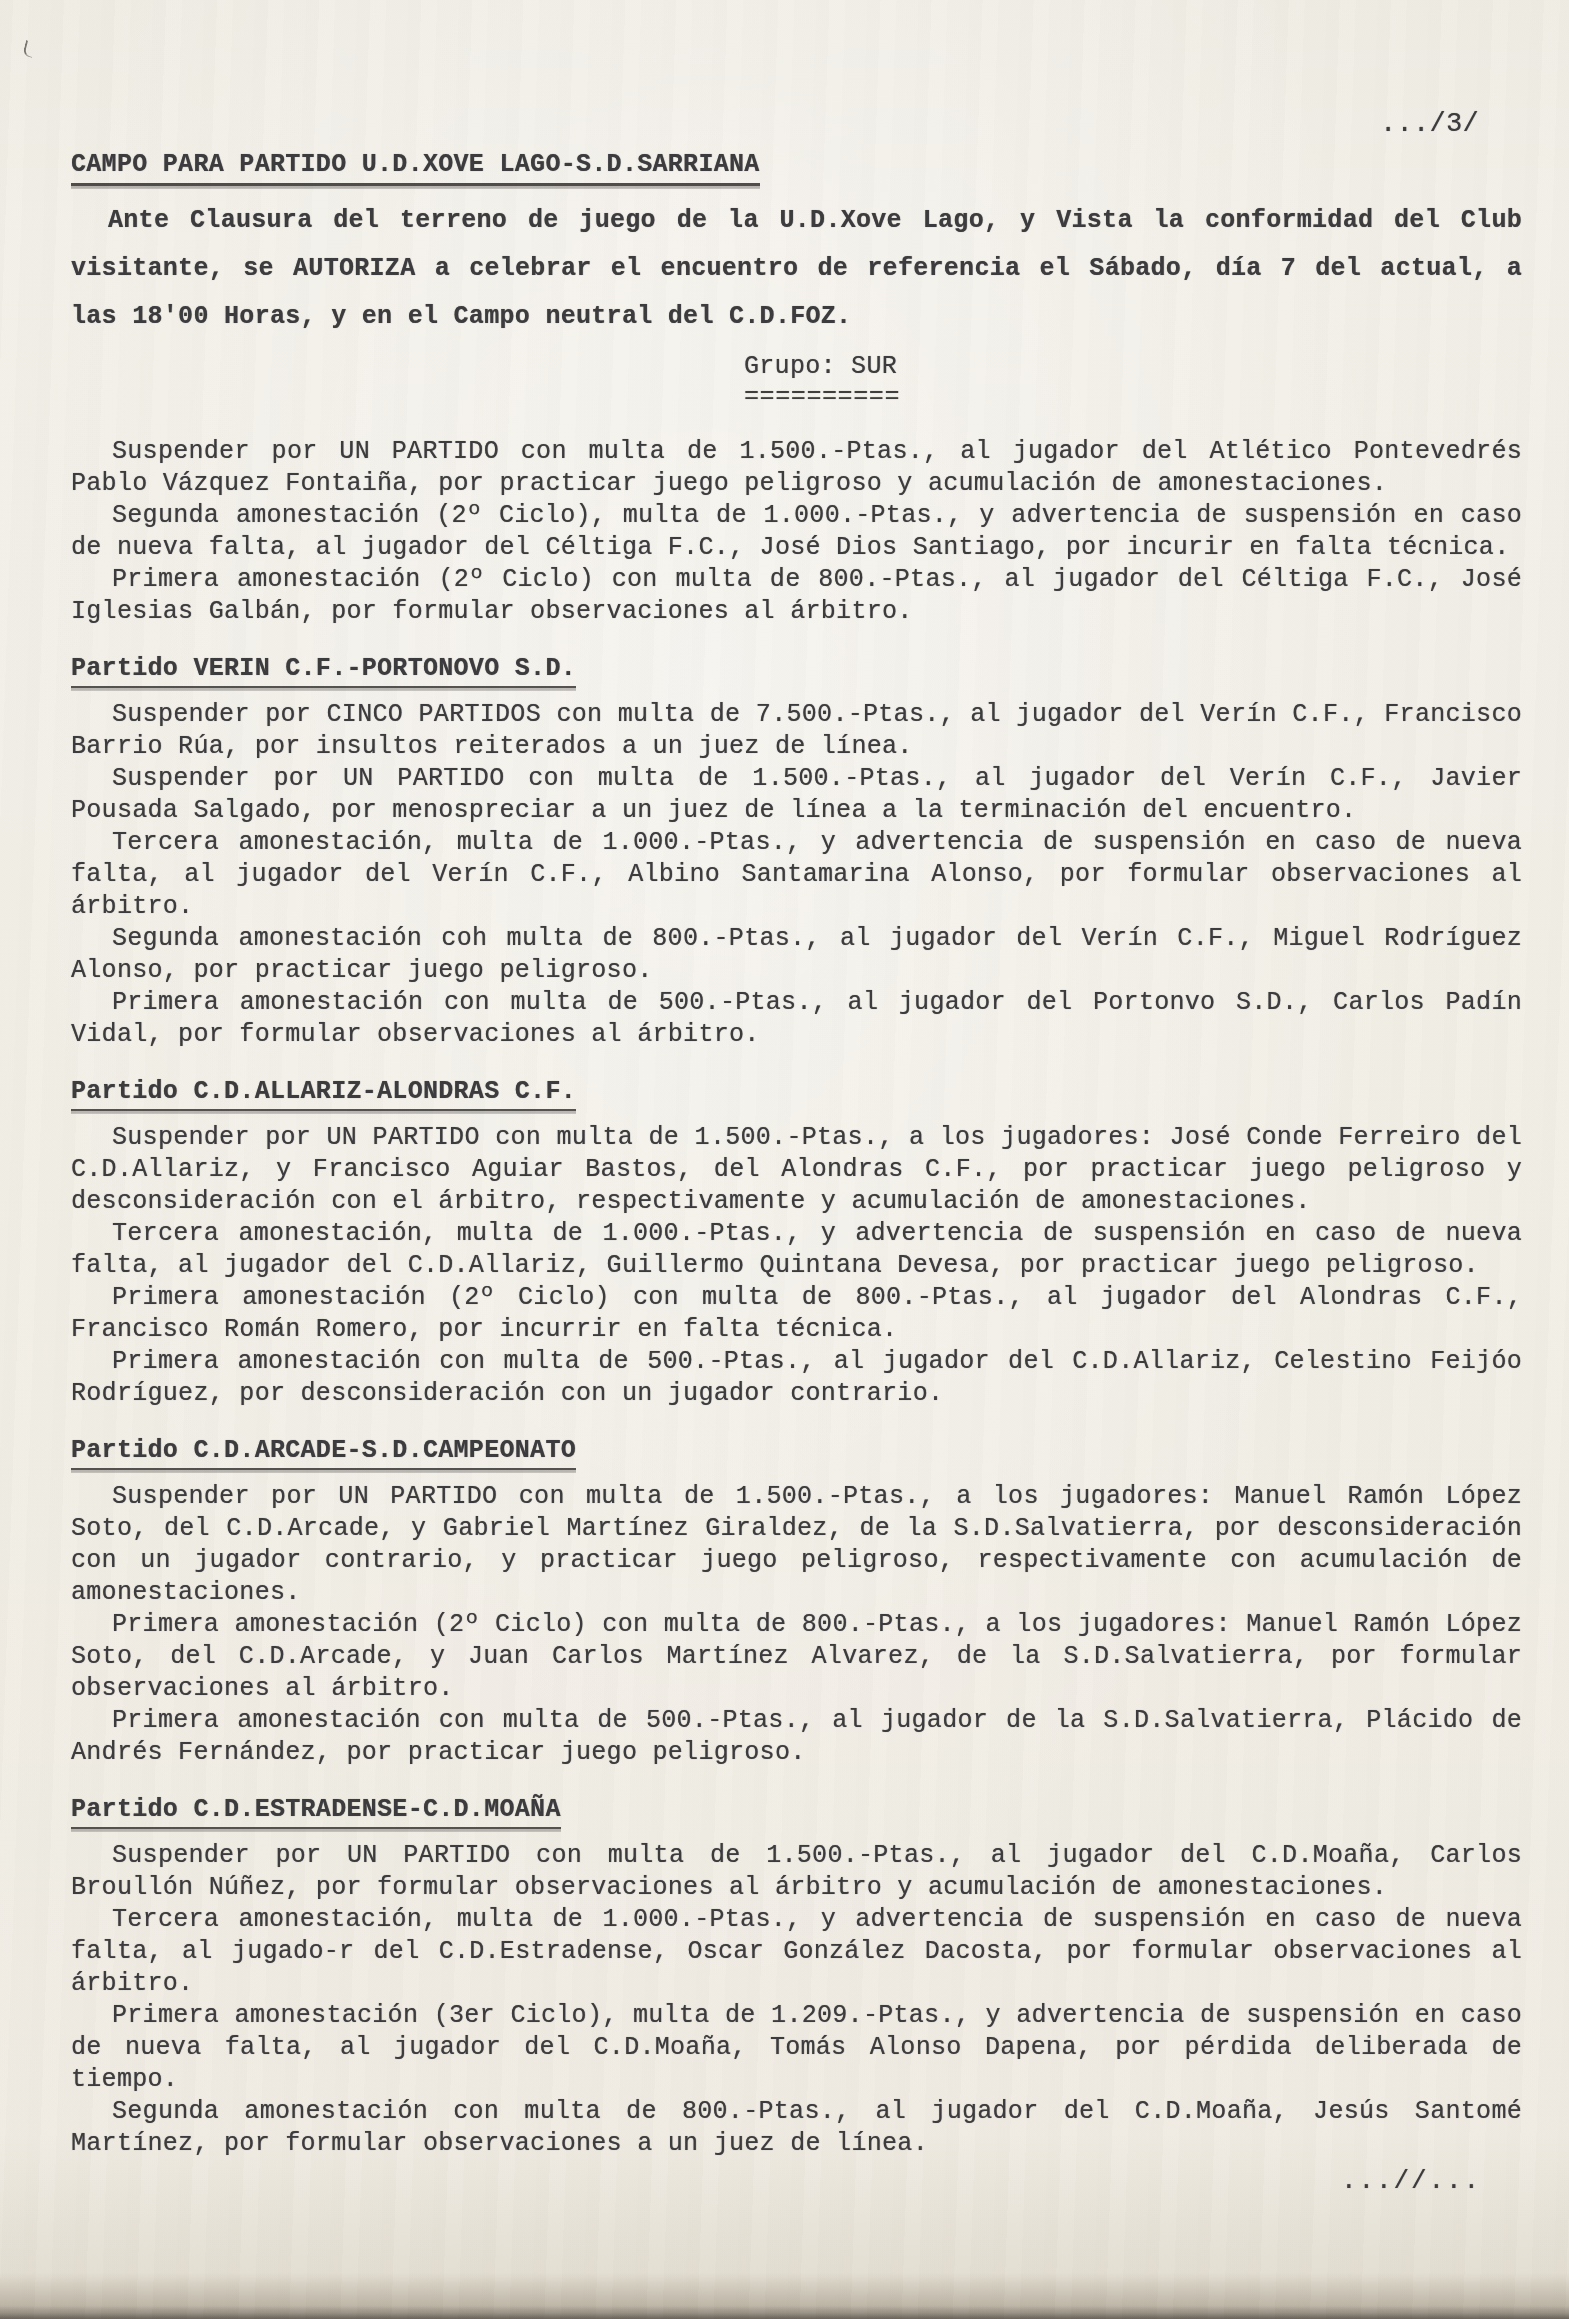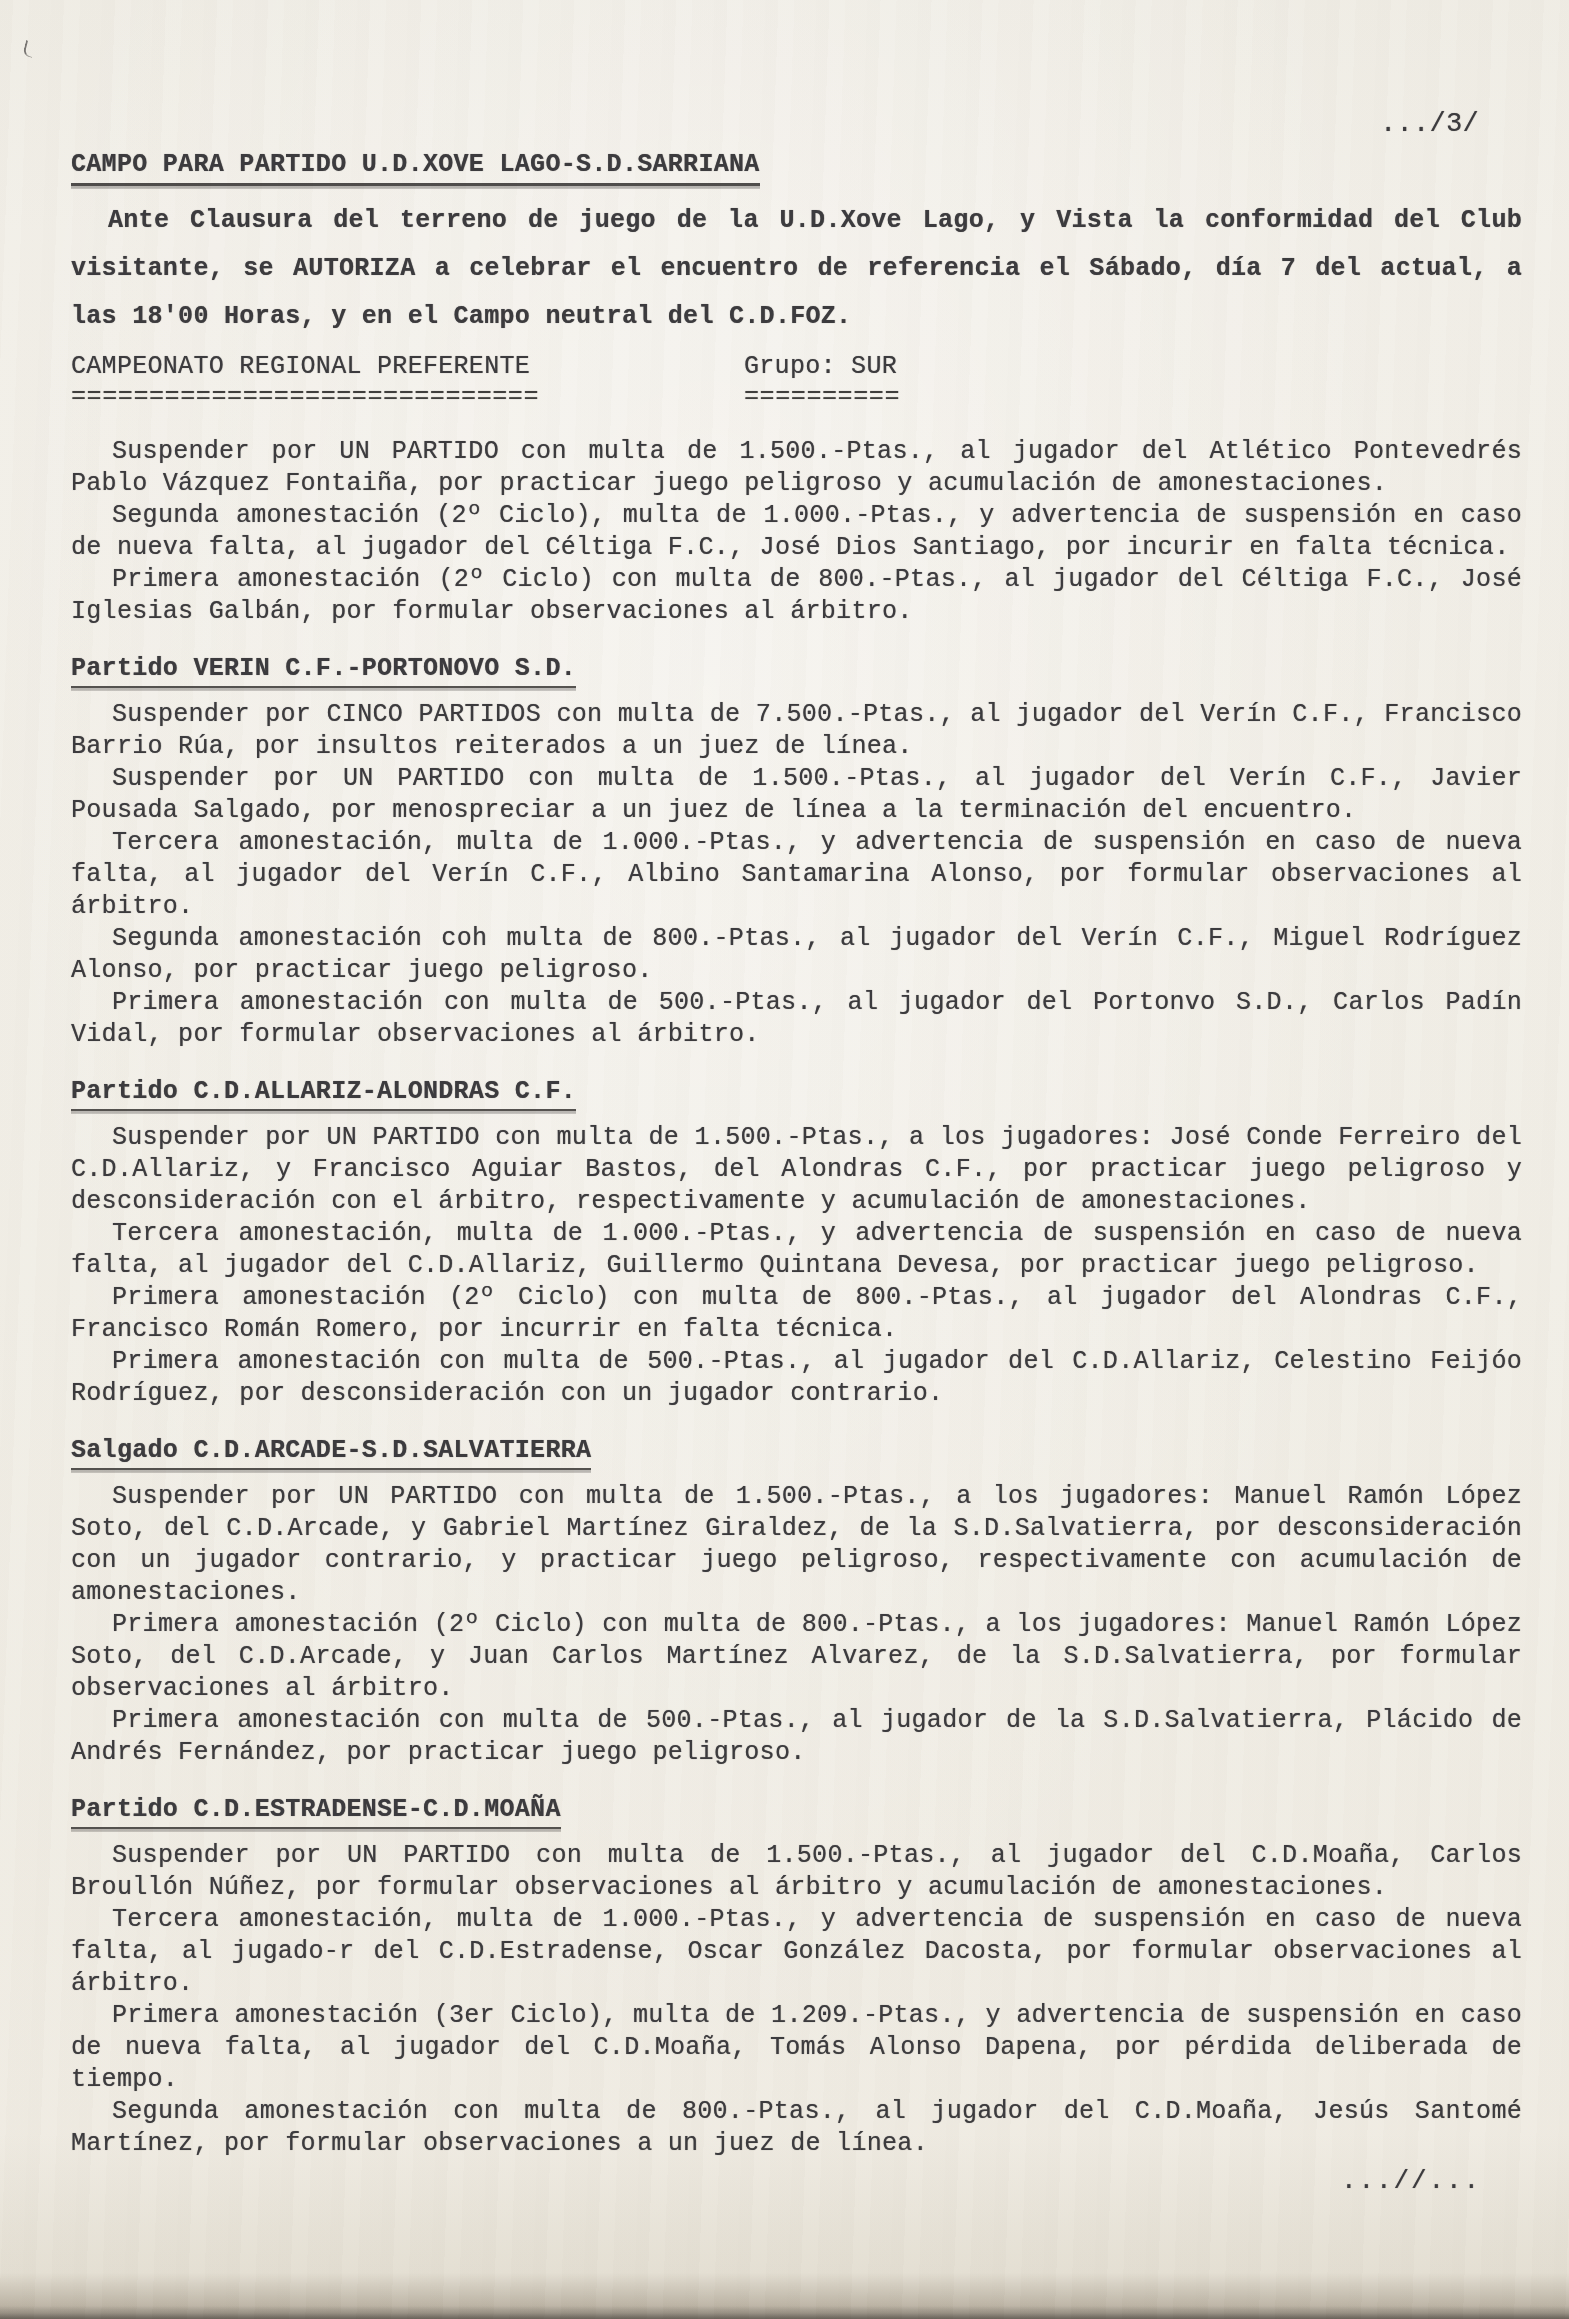--- a/index.html
+++ b/index.html
@@ -113,24 +113,20 @@
   <div class="content">
 
     <div class="page-number">.../3/</div>
 
     <div>
       <span class="doc-heading">CAMPO PARA PARTIDO U.D.XOVE LAGO-S.D.SARRIANA</span>
       <p class="notice-body">Ante Clausura del terreno de juego de la U.D.Xove Lago, y Vista la conformidad del Club visitante, se AUTORIZA a celebrar el encuentro de referencia el Sábado, día 7 del actual, a las 18'00 Horas, y en el Campo neutral del C.D.FOZ.</p>
     </div>
 
     <div class="championship">
-      <div class="champ-col">
-        <div>CAMPEONATO REGIONAL PREFERENTE</div>
-        <div class="eq-underline">==============================</div>
-      </div>
       <div class="champ-col group">
         <div>Grupo: SUR</div>
         <div class="eq-underline">==========</div>
       </div>
     </div>
 
     <section class="match">
       <div class="sanctions">
         <p>Suspender por UN PARTIDO con multa de 1.500.-Ptas., al jugador del Atlético Pontevedrés Pablo Vázquez Fontaiña, por practicar juego peligroso y acumulación de amonestaciones.</p>
         <p>Segunda amonestación (2º Ciclo), multa de 1.000.-Ptas., y advertencia de suspensión en caso de nueva falta, al jugador del Céltiga F.C., José Dios Santiago, por incurir en falta técnica.</p>
@@ -153,21 +149,21 @@
       <span class="match-heading">Partido C.D.ALLARIZ-ALONDRAS C.F.</span>
       <div class="sanctions">
         <p>Suspender por UN PARTIDO con multa de 1.500.-Ptas., a los jugadores: José Conde Ferreiro del C.D.Allariz, y Francisco Aguiar Bastos, del Alondras C.F., por practicar juego peligroso y desconsideración con el árbitro, respectivamente y acumulación de amonestaciones.</p>
         <p>Tercera amonestación, multa de 1.000.-Ptas., y advertencia de suspensión en caso de nueva falta, al jugador del C.D.Allariz, Guillermo Quintana Devesa, por practicar juego peligroso.</p>
         <p>Primera amonestación (2º Ciclo) con multa de 800.-Ptas., al jugador del Alondras C.F., Francisco Román Romero, por incurrir en falta técnica.</p>
         <p>Primera amonestación con multa de 500.-Ptas., al jugador del C.D.Allariz, Celestino Feijóo Rodríguez, por desconsideración con un jugador contrario.</p>
       </div>
     </section>
 
     <section class="match">
-      <span class="match-heading">Salgado C.D.ARCADE-S.D.SALVATIERRA</span>
+      <span class="match-heading">Partido C.D.ARCADE-S.D.CAMPEONATO</span>
       <div class="sanctions">
         <p>Suspender por UN PARTIDO con multa de 1.500.-Ptas., a los jugadores: Manuel Ramón López Soto, del C.D.Arcade, y Gabriel Martínez Giraldez, de la S.D.Salvatierra, por desconsideración con un jugador contrario, y practicar juego peligroso, respectivamente con acumulación de amonestaciones.</p>
         <p>Primera amonestación (2º Ciclo) con multa de 800.-Ptas., a los jugadores: Manuel Ramón López Soto, del C.D.Arcade, y Juan Carlos Martínez Alvarez, de la S.D.Salvatierra, por formular observaciones al árbitro.</p>
         <p>Primera amonestación con multa de 500.-Ptas., al jugador de la S.D.Salvatierra, Plácido de Andrés Fernández, por practicar juego peligroso.</p>
       </div>
     </section>
 
     <section class="match">
       <span class="match-heading">Partido C.D.ESTRADENSE-C.D.MOAÑA</span>
       <div class="sanctions">

